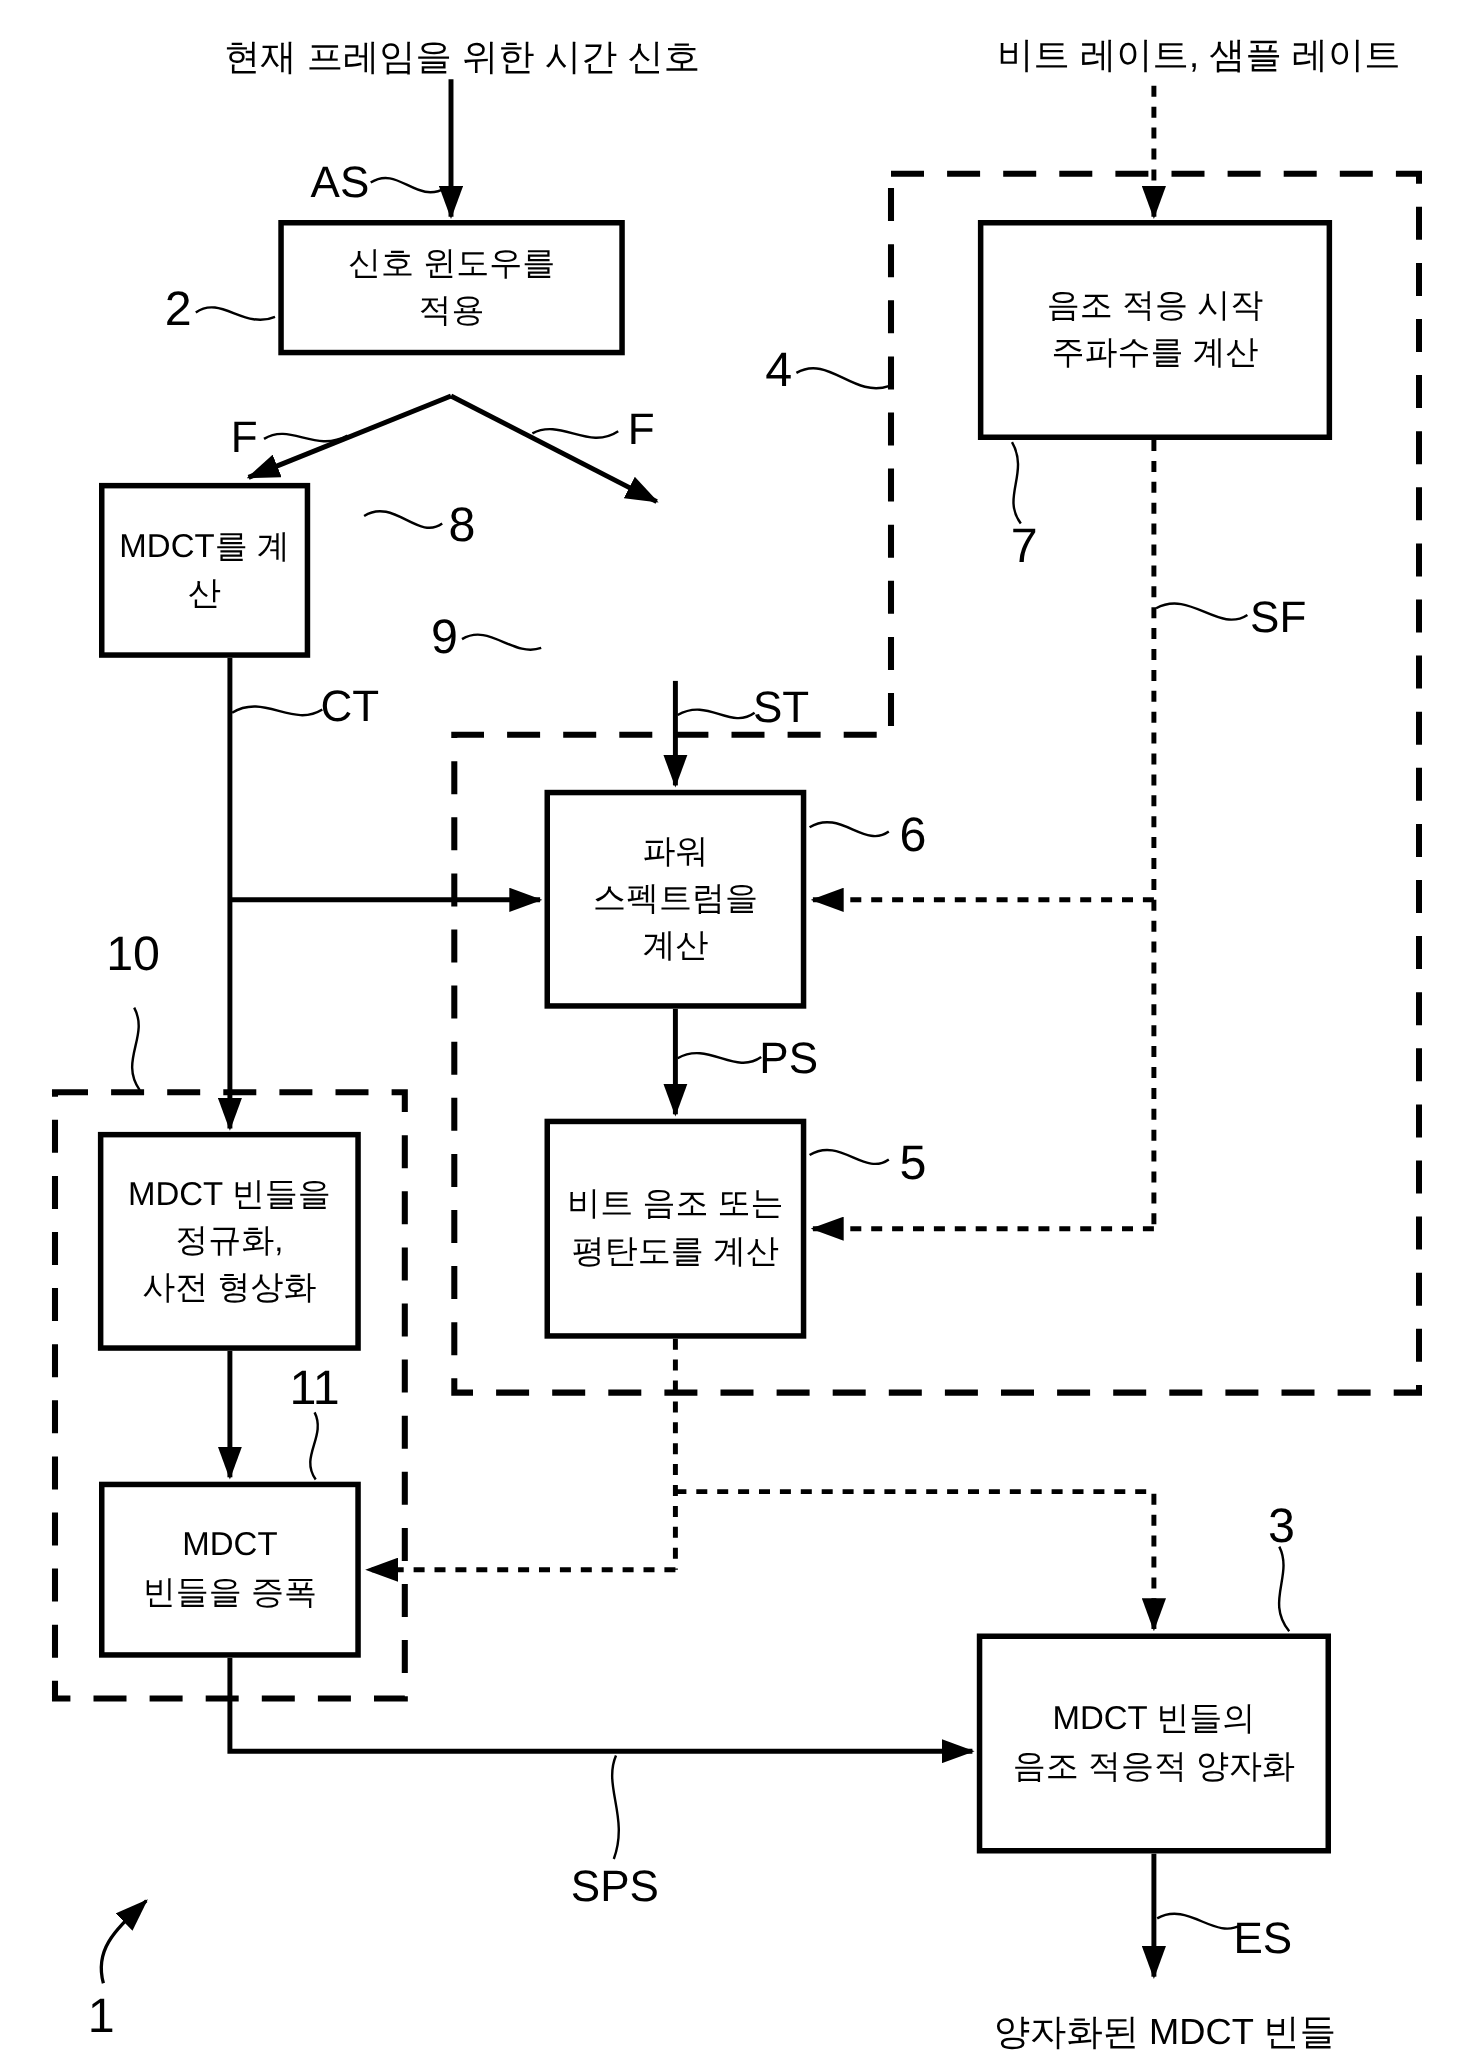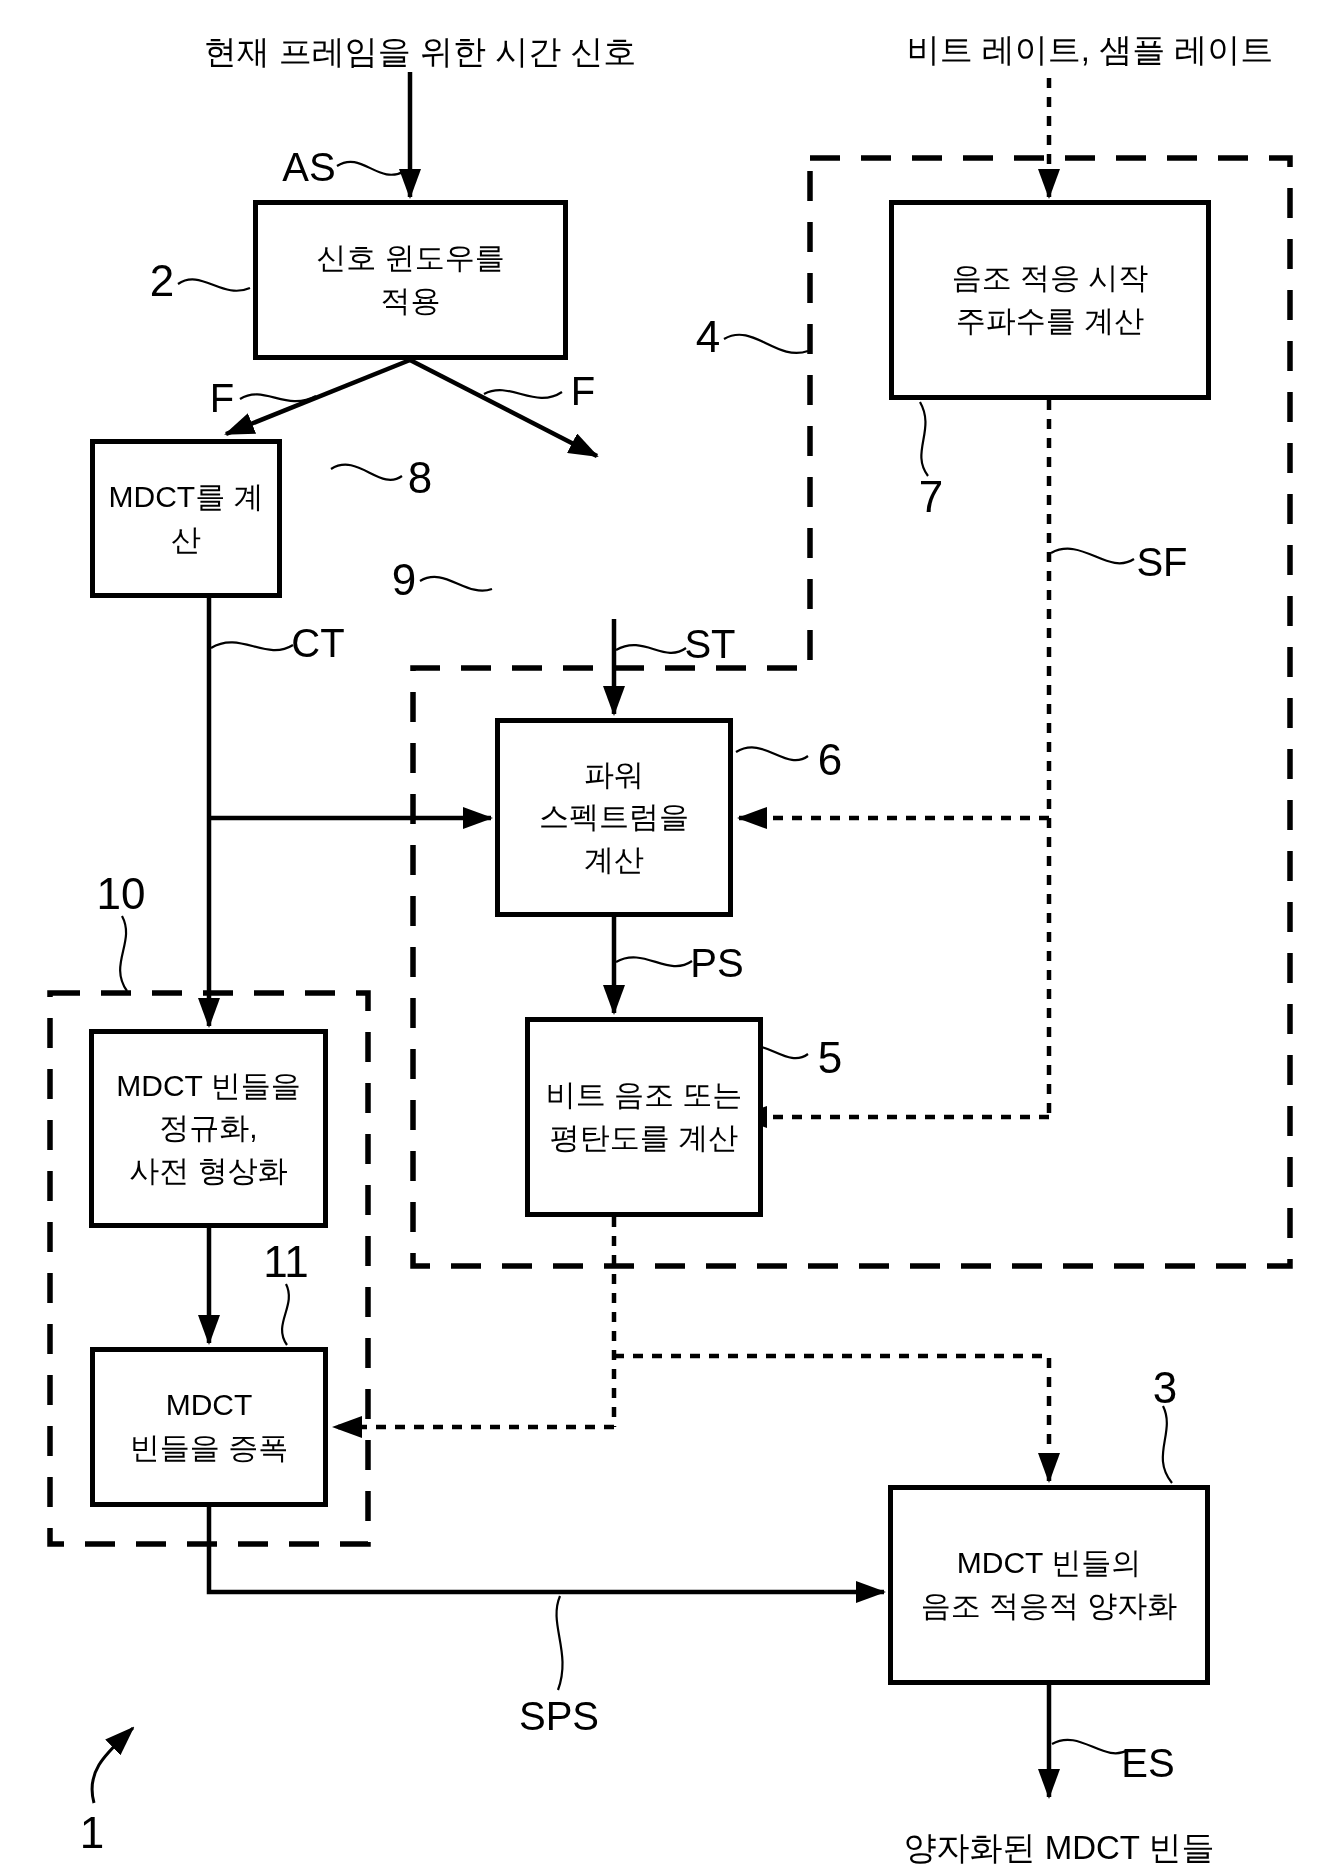--- a/index.html
+++ b/index.html
@@ -99,42 +99,42 @@
     <path d="M 736,752 C 764,735 786,772 808,756" fill="none" stroke="#000" stroke-width="2.2"></path>
     <path d="M 616,962 C 644,946 668,978 692,961" fill="none" stroke="#000" stroke-width="2.2"></path>
     <path d="M 736,1050 C 764,1033 786,1070 808,1054" fill="none" stroke="#000" stroke-width="2.2"></path>
     <path d="M 122,916 C 136,942 108,964 127,991" fill="none" stroke="#000" stroke-width="2.2"></path>
     <path d="M 286,1284 C 297,1306 272,1324 287,1345" fill="none" stroke="#000" stroke-width="2.2"></path>
     <path d="M 1163,1406 C 1176,1432 1150,1456 1172,1483" fill="none" stroke="#000" stroke-width="2.2"></path>
     <path d="M 560,1596 C 548,1624 572,1652 558,1690" fill="none" stroke="#000" stroke-width="2.2"></path>
     <path d="M 1052,1744 C 1080,1728 1104,1764 1128,1750" fill="none" stroke="#000" stroke-width="2.2"></path>
   </svg>
 
-  <div class="box" style="left:253px; top:200px; width:315px; height:160px;">
+  <div class="box" style="left:253px; top:200px; width:315px; height:123px;">
     <span>신호 윈도우를
 적용</span>
   </div>
 
   <div class="box" style="left:90px; top:439px; width:192px; height:159px;">
     <span>MDCT를 계산</span>
   </div>
 
 
   <div class="box" style="left:889px; top:200px; width:322px; height:200px;">
     <span>음조 적응 시작
 주파수를 계산</span>
   </div>
 
   <div class="box" style="left:495px; top:718px; width:238px; height:199px;">
     <span>파워
 스펙트럼을
 계산</span>
   </div>
 
-  <div class="box" style="left:495px; top:1017px; width:238px; height:200px;margin-left:30px;">
+  <div class="box" style="left:495px; top:1017px; width:238px; height:200px;">
     <span>비트 음조 또는
 평탄도를 계산</span>
   </div>
 
   <div class="box" style="left:89px; top:1029px; width:239px; height:199px;">
     <span>MDCT 빈들을
 정규화,
 사전 형상화</span>
   </div>
 
@@ -164,16 +164,16 @@
 
   <div class="lbl num" style="left:92px;  top:1833px;">1</div>
   <div class="lbl num" style="left:162px; top:281px;">2</div>
   <div class="lbl num" style="left:1165px; top:1388px;">3</div>
   <div class="lbl num" style="left:708px; top:337px;">4</div>
   <div class="lbl num" style="left:830px; top:1058px;">5</div>
   <div class="lbl num" style="left:830px; top:760px;">6</div>
   <div class="lbl num" style="left:931px; top:497px;">7</div>
   <div class="lbl num" style="left:420px; top:478px;">8</div>
   <div class="lbl num" style="left:404px; top:580px;">9</div>
-  <div class="lbl num" style="left:121px; top:894px;text-align:right;">10</div>
+  <div class="lbl num" style="left:121px; top:868px;text-align:right;">10</div>
   <div class="lbl num" style="left:286px; top:1262px;">11</div>
 
 </div>
 
 </body></html>

